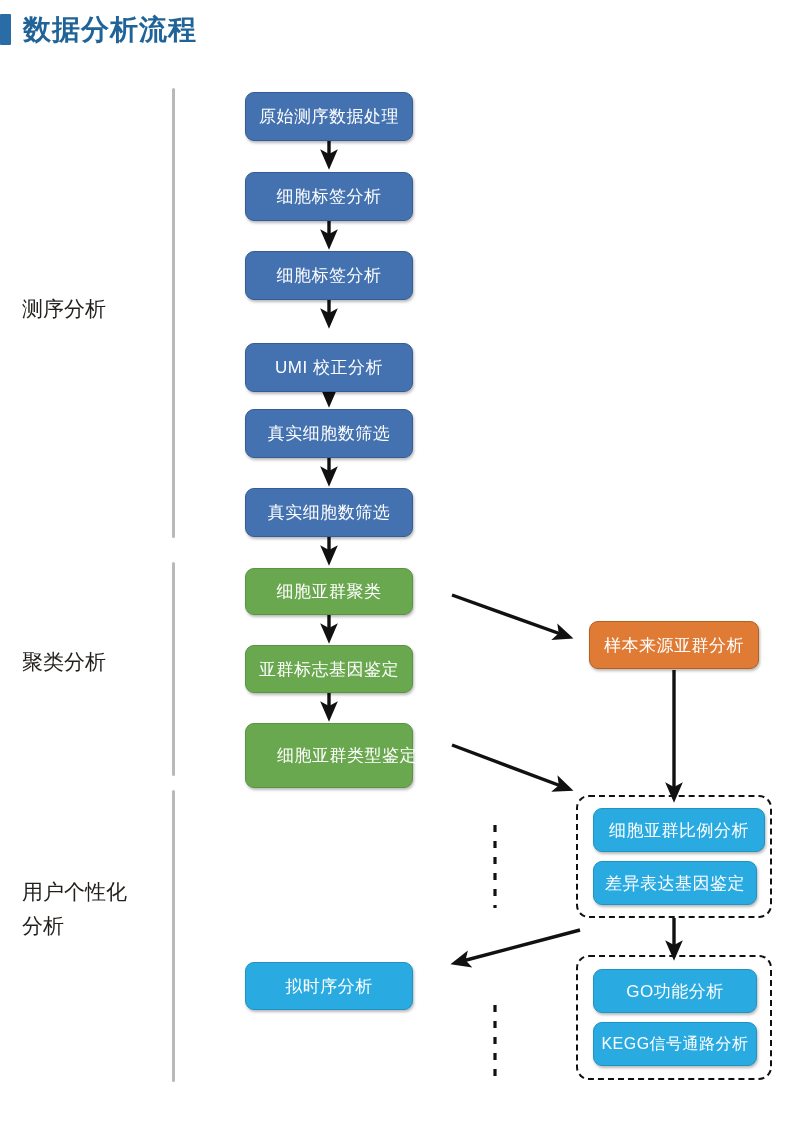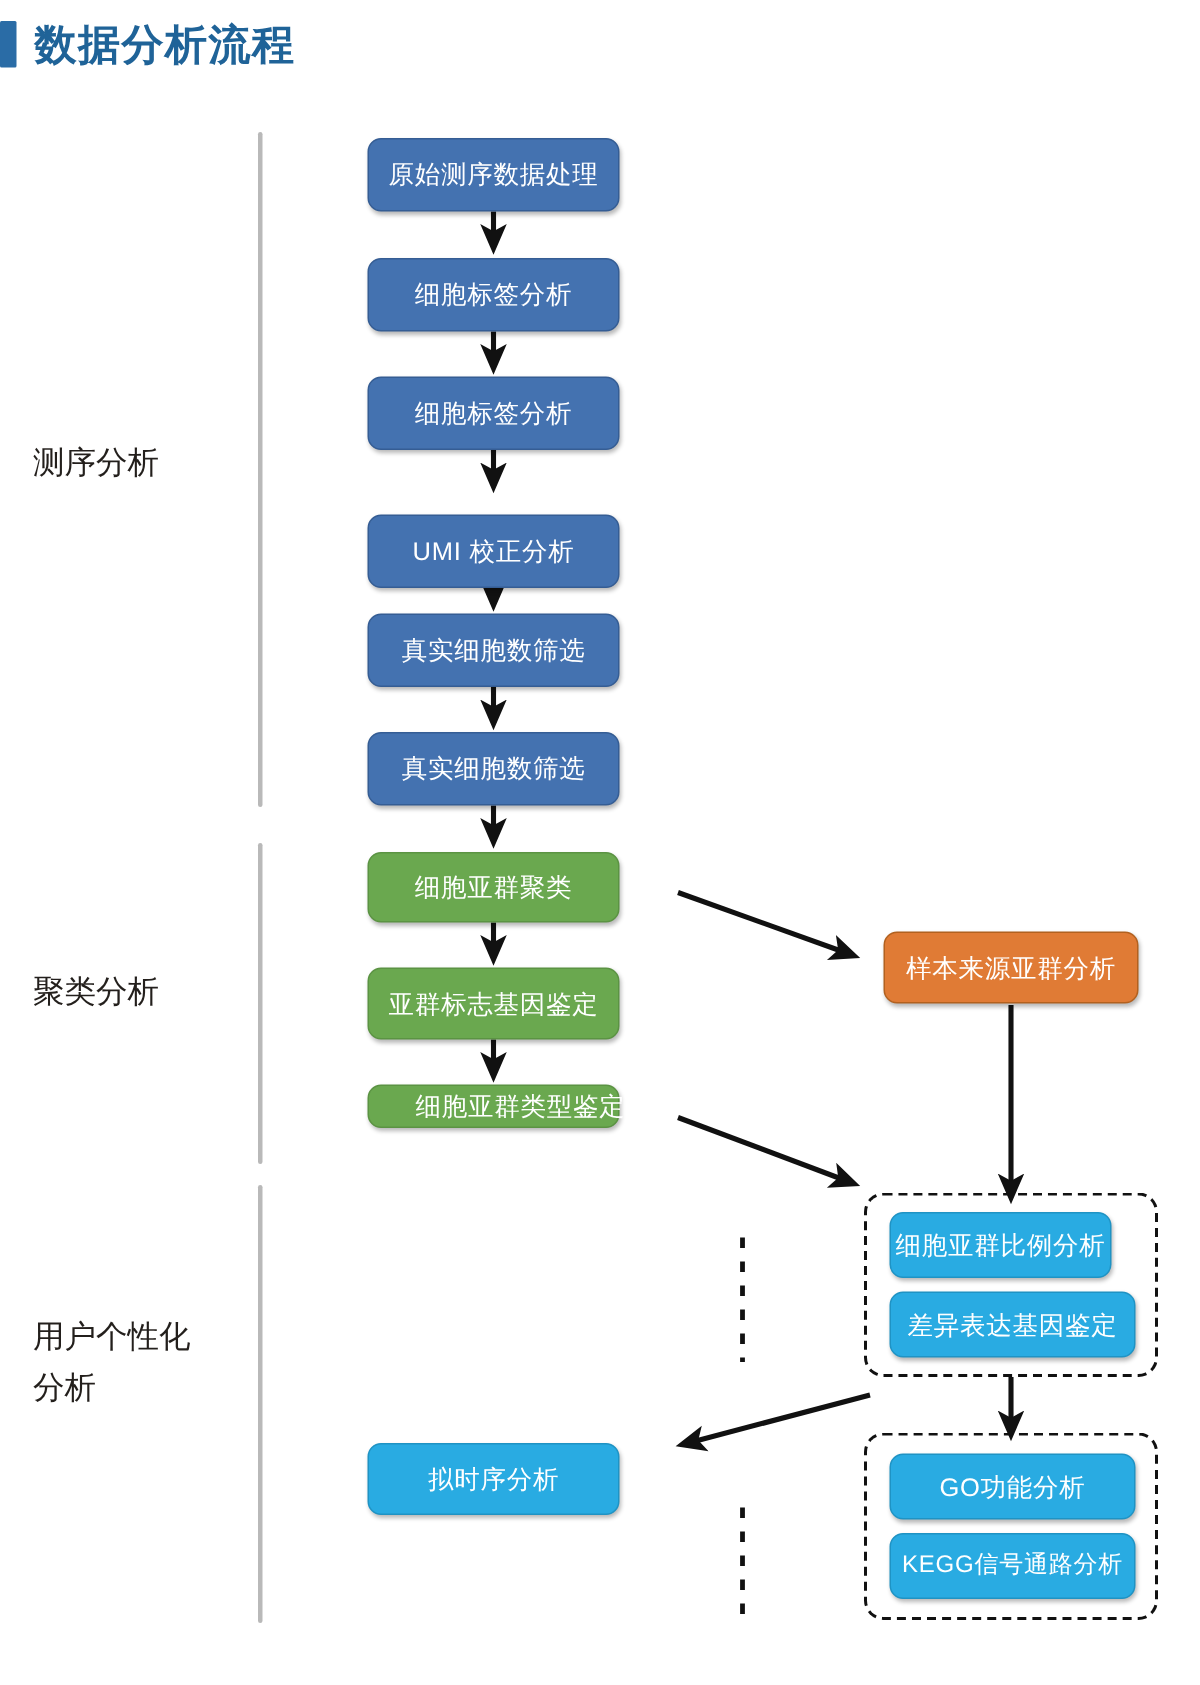--- a/index.html
+++ b/index.html
@@ -169,26 +169,26 @@
 
   <div class="node blue" style="left:245px; top:92px;  width:168px; height:49px;">原始测序数据处理</div>
   <div class="node blue" style="left:245px; top:172px; width:168px; height:49px;">细胞标签分析</div>
   <div class="node blue" style="left:245px; top:251px; width:168px; height:49px;">细胞标签分析</div>
   <div class="node blue" style="left:245px; top:343px; width:168px; height:49px;">UMI 校正分析</div>
   <div class="node blue" style="left:245px; top:409px; width:168px; height:49px;">真实细胞数筛选</div>
   <div class="node blue" style="left:245px; top:488px; width:168px; height:49px;">真实细胞数筛选</div>
 
   <div class="node green" style="left:245px; top:568px; width:168px; height:47px;">细胞亚群聚类</div>
   <div class="node green" style="left:245px; top:645px; width:168px; height:48px;">亚群标志基因鉴定</div>
-  <div class="node green" style="left:245px; top:723px; width:168px; height:29px;padding-left:36px;">细胞亚群类型鉴定</div>
+  <div class="node green" style="left:245px; top:723px; width:168px; height:65px;padding-left:36px;">细胞亚群类型鉴定</div>
 
   <div class="node orange" style="left:589px; top:621px; width:170px; height:48px;">样本来源亚群分析</div>
 
   <div class="dash-group" style="left:576px; top:795px; width:196px; height:123px;">
-    <div class="node cyan" style="left:15px; top:11px; width:148px; height:44px;">细胞亚群比例分析</div>
+    <div class="node cyan" style="left:15px; top:11px; width:172px; height:44px;">细胞亚群比例分析</div>
     <div class="node cyan" style="left:15px; top:64px; width:164px; height:44px;">差异表达基因鉴定</div>
   </div>
 
   <div class="dash-group" style="left:576px; top:955px; width:196px; height:125px;">
     <div class="node cyan" style="left:15px; top:12px; width:164px; height:44px;">GO功能分析</div>
     <div class="node cyan small" style="left:15px; top:65px; width:164px; height:44px;">KEGG信号通路分析</div>
   </div>
 
   <div class="node cyan" style="left:245px; top:962px; width:168px; height:48px;">拟时序分析</div>
 

